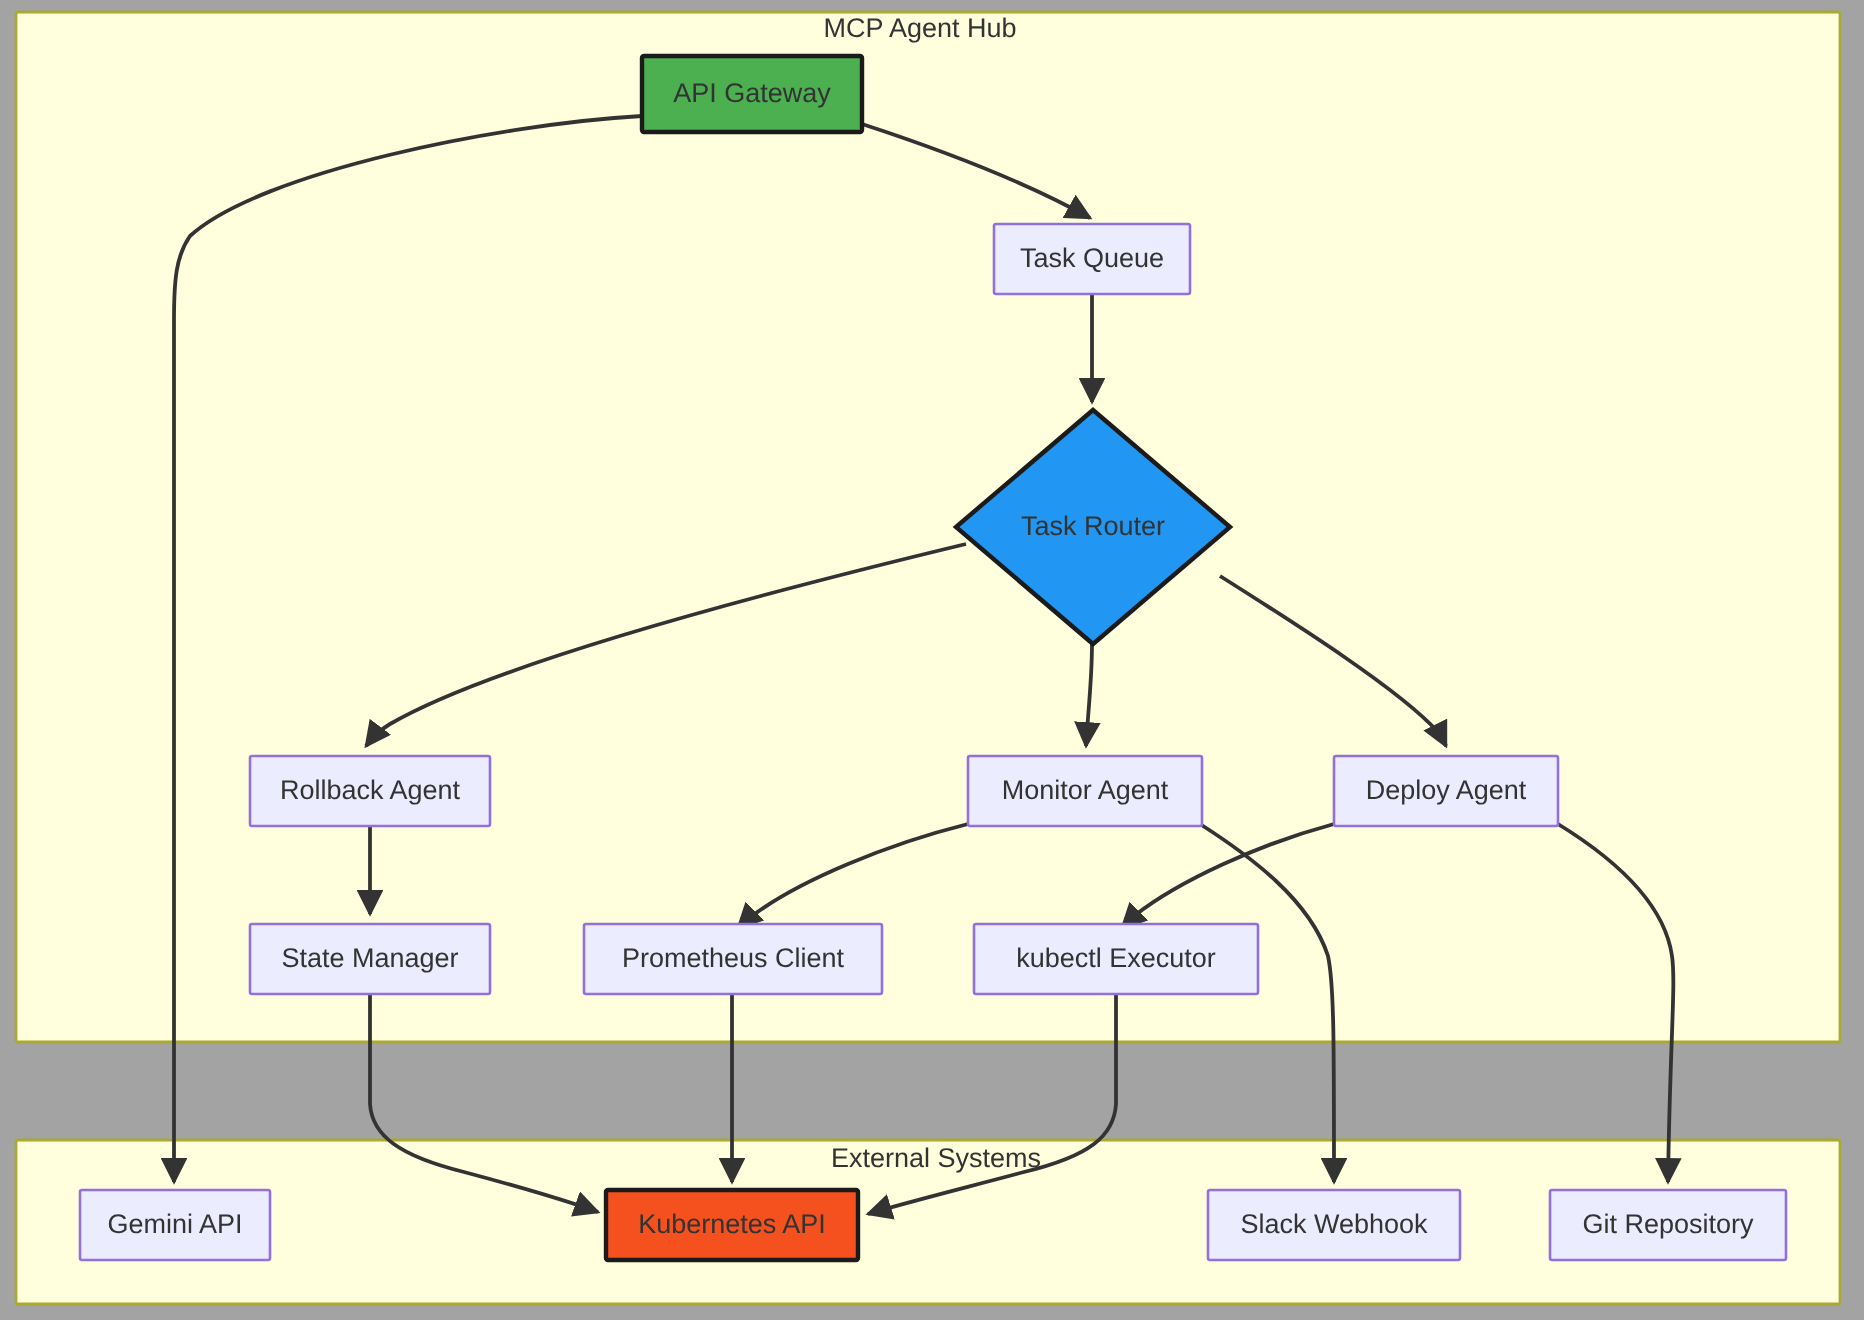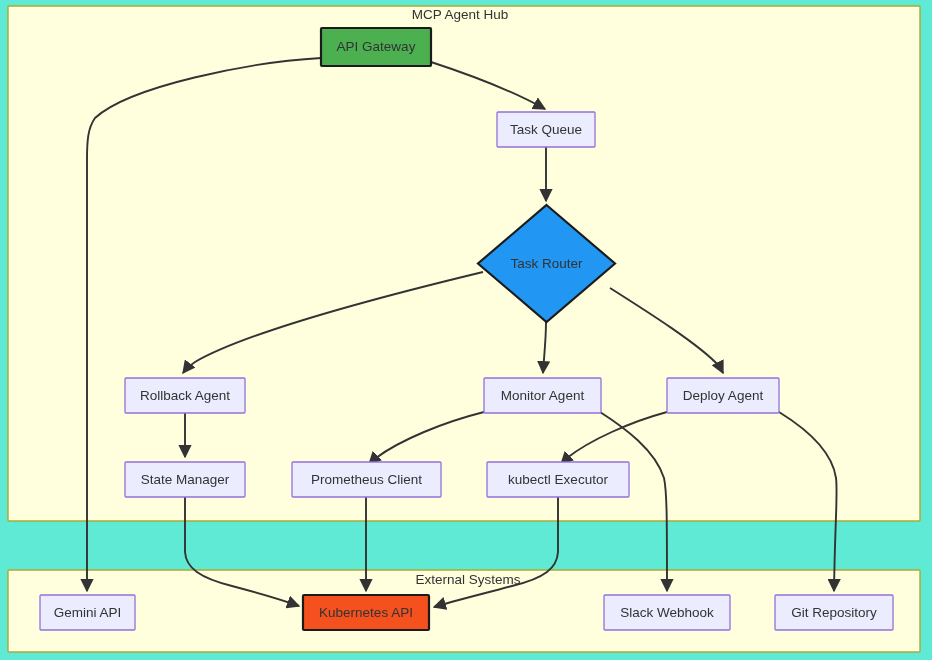--- a/index.html
+++ b/index.html
@@ -10,21 +10,21 @@
   body {
     width: 932px;
     height: 660px;
     font-family: "Liberation Sans", sans-serif;
     overflow: hidden;
   }
   #canvas {
     position: relative;
     width: 932px;
     height: 660px;
-    background: #5eead4;
+    background: #a3a3a3;
   }
   svg.flow {
     position: absolute;
     top: 0;
     left: 0;
     width: 932px;
     height: 660px;
   }
   .cluster-rect {
     fill: #ffffde;

